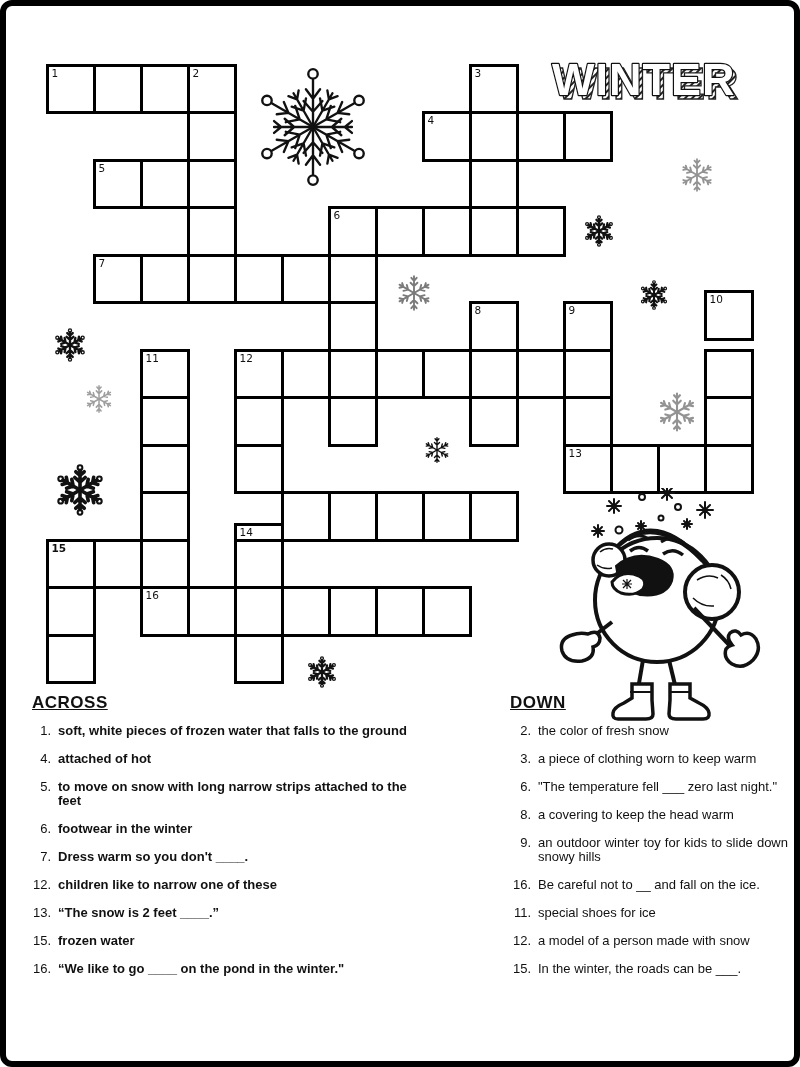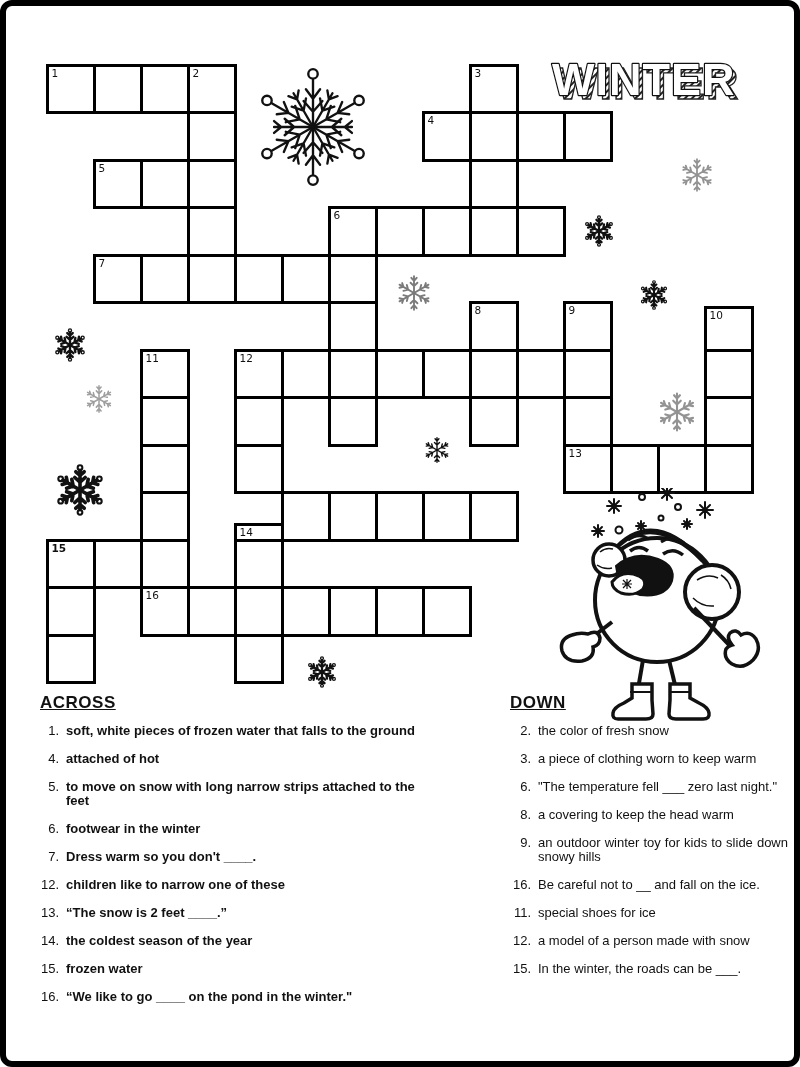--- a/index.html
+++ b/index.html
@@ -24,21 +24,21 @@
   
   #flakes{position:absolute;left:0;top:0;z-index:2;pointer-events:none;}
   #character{position:absolute;left:542px;top:488px;z-index:3;pointer-events:none;}
   
   #title{position:absolute;left:550px;top:48px;z-index:4;}
   #title text{font-family:"Liberation Sans",sans-serif;font-weight:bold;font-size:45px;letter-spacing:1px;}
   .t-shadow{fill:url(#hatch);stroke:#222;stroke-width:1.3;}
   .t-main{fill:#ffffff;stroke:#111;stroke-width:2.4;paint-order:stroke;stroke-linejoin:round;}
   
   .clues{position:absolute;top:694px;z-index:3;}
-  #across{left:38px;width:402px;}
+  #across{left:30px;width:402px;}
   #down{left:473px;width:295px;margin-left:35px;}
   .clue-head{
     display:inline-block;font-size:17px;font-weight:bold;line-height:18px;
     text-decoration:underline;letter-spacing:0.5px;margin:0 0 12px 2px;
   }
   .clue{display:flex;margin-bottom:14px;font-size:13px;line-height:14px;}
   .clue-num{flex:0 0 21px;text-align:right;margin-right:7px;white-space:nowrap;}
   #down .clue-num{flex-basis:23px;}
   .clue-text{flex:0 1 auto;}
   #across .clue-text{max-width:382px;font-weight:bold;}
@@ -96,21 +96,21 @@
       <div class="cell" style="left: 233.5px; top: 253.5px;"></div>
       <div class="cell" style="left: 280.5px; top: 253.5px;"></div>
       <div class="cell" style="left: 327.5px; top: 253.5px;"></div>
       <div class="cell" style="left: 327.5px; top: 301px;"></div>
       <div class="cell" style="left: 468.5px; top: 301px;">
         <span class="cell-num">8</span>
       </div>
       <div class="cell" style="left: 562.5px; top: 301px;">
         <span class="cell-num">9</span>
       </div>
-      <div class="cell" style="left: 703.5px; top: 306px;">
+      <div class="cell" style="left: 703.5px; top: 290px;">
         <span class="cell-num">10</span>
       </div>
       <div class="cell" style="left: 139.5px; top: 348.5px;">
         <span class="cell-num">11</span>
       </div>
       <div class="cell" style="left: 233.5px; top: 348.5px;">
         <span class="cell-num">12</span>
       </div>
       <div class="cell" style="left: 280.5px; top: 348.5px;"></div>
       <div class="cell" style="left: 327.5px; top: 348.5px;"></div>
@@ -316,24 +316,20 @@
         </div>
         <div class="clue">
           <span class="clue-num">12.</span>
           <span class="clue-text">children like to narrow one of these</span>
         </div>
         <div class="clue">
           <span class="clue-num">13.</span>
           <span class="clue-text">“The snow is 2 feet ____.”</span>
         </div>
         <div class="clue">
-          <span class="clue-num">14.</span>
-          <span class="clue-text">the coldest season of the year</span>
-        </div>
-        <div class="clue">
           <span class="clue-num">15.</span>
           <span class="clue-text">frozen water</span>
         </div>
         <div class="clue">
           <span class="clue-num">16.</span>
           <span class="clue-text">“We like to go ____ on the pond in the winter."</span>
         </div>
       </div>
   </div>
 

